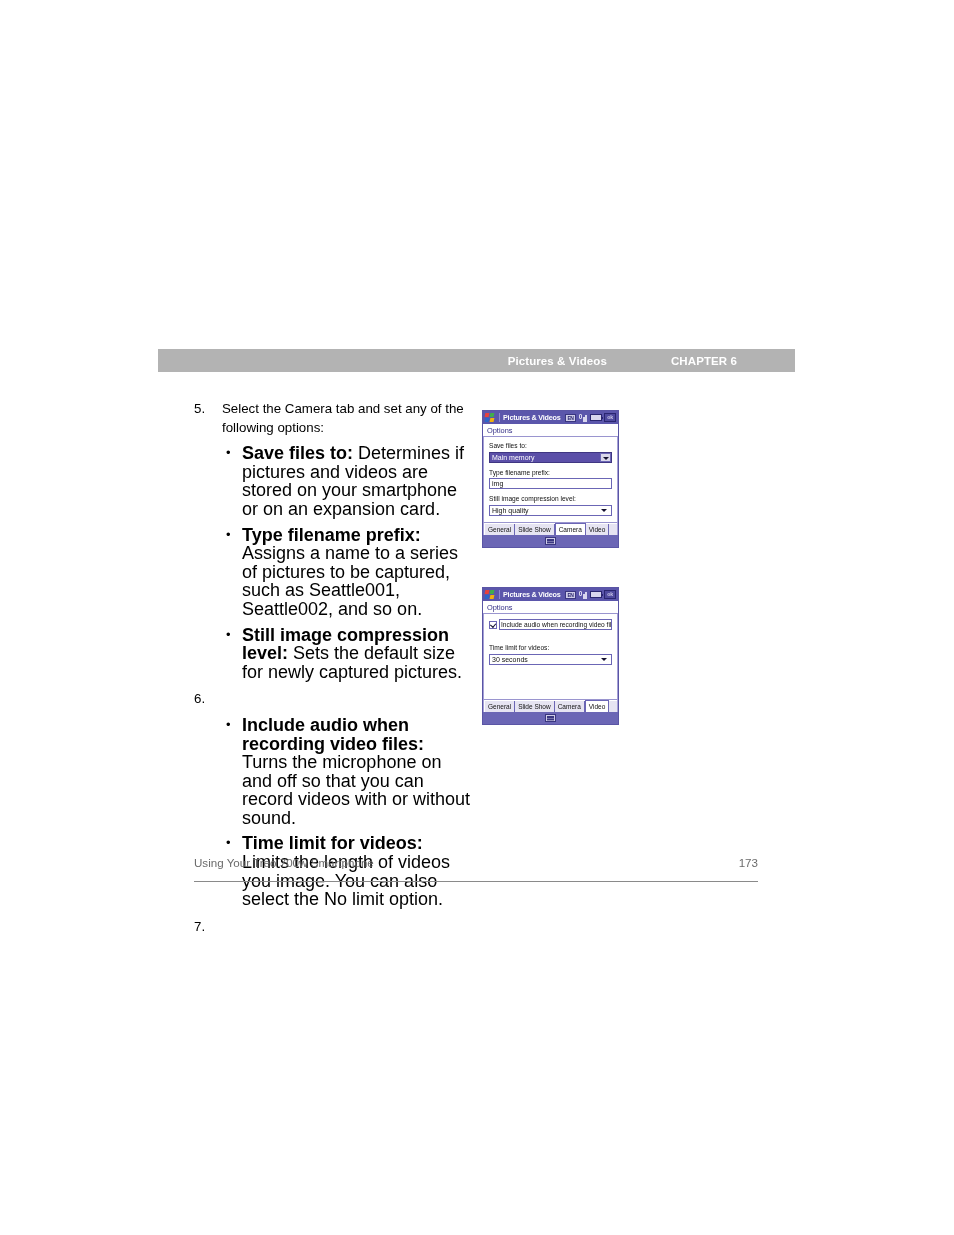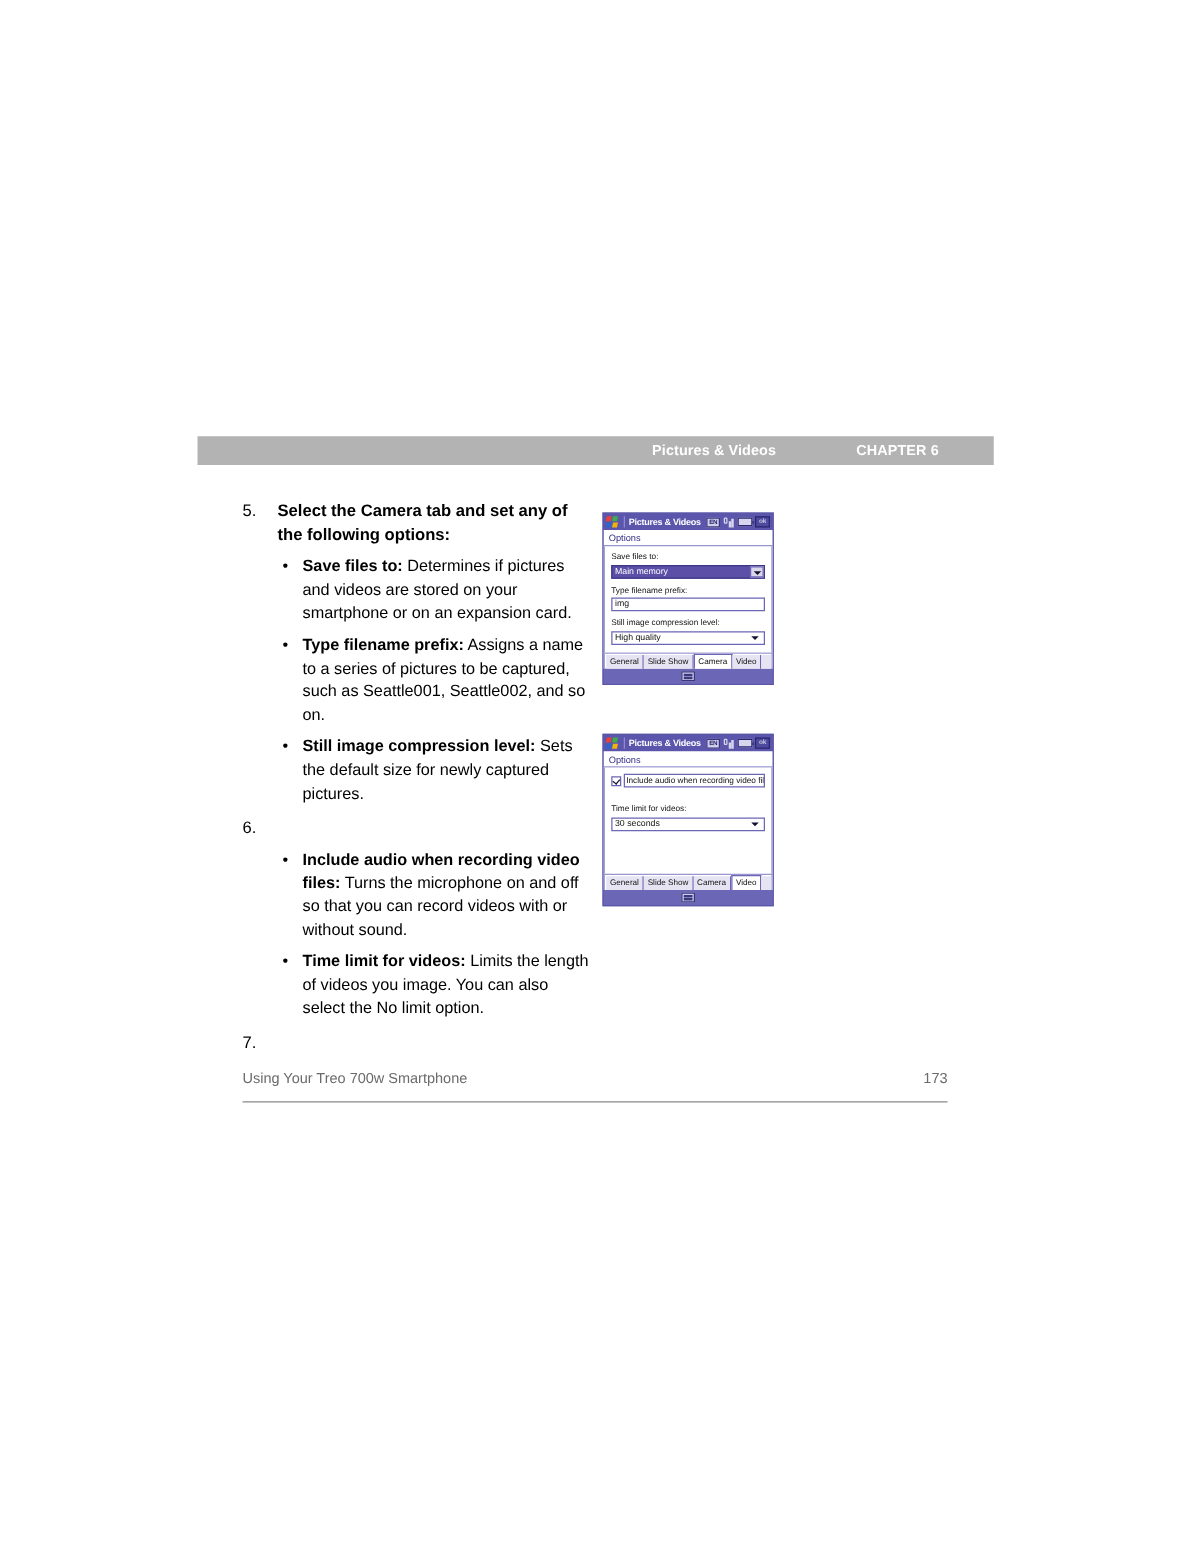--- a/index.html
+++ b/index.html
@@ -33,21 +33,21 @@
     font-size: 11.5px;
     font-weight: bold;
     letter-spacing: 0.1px;
     margin-right: 64px;
   }
   .runhead .rh-chapter {
     color: #ffffff;
     font-size: 11.5px;
     font-weight: bold;
     letter-spacing: 0.1px;
-    margin-right: 44px;
+    margin-right: 58px;
   }
 
   
   .body-col {
     position: absolute;
     left: 194px;
     top: 400px;
     width: 278px;
   }
   .step {
@@ -59,41 +59,40 @@
     width: 28px;
     flex: 0 0 28px;
     font-size: 13.3px;
     line-height: 18.6px;
     color: #000;
   }
   .step-body {
     flex: 1 1 auto;
     font-size: 13.3px;
     line-height: 18.6px;
-    font-weight: bold;
   }
   .bullets {
     margin: 0;
     padding: 0;
     list-style: none;
   }
   .bullet {
     display: flex;
     align-items: flex-start;
     margin-top: 7px;
     margin-left: 32px;
   }
   .bullet-dot {
     flex: 0 0 16px;
     font-size: 13px;
     line-height: 18.6px;
   }
   .bullet-text {
     flex: 1 1 auto;
-    font-size: 13px;
+    font-size: 18px;
     line-height: 18.6px;
   }
   .b {
     font-weight: bold;
   }
   .step-spacer { height: 9px; }
 
   .okglyph {
     display: inline-block;
     vertical-align: -3px;

